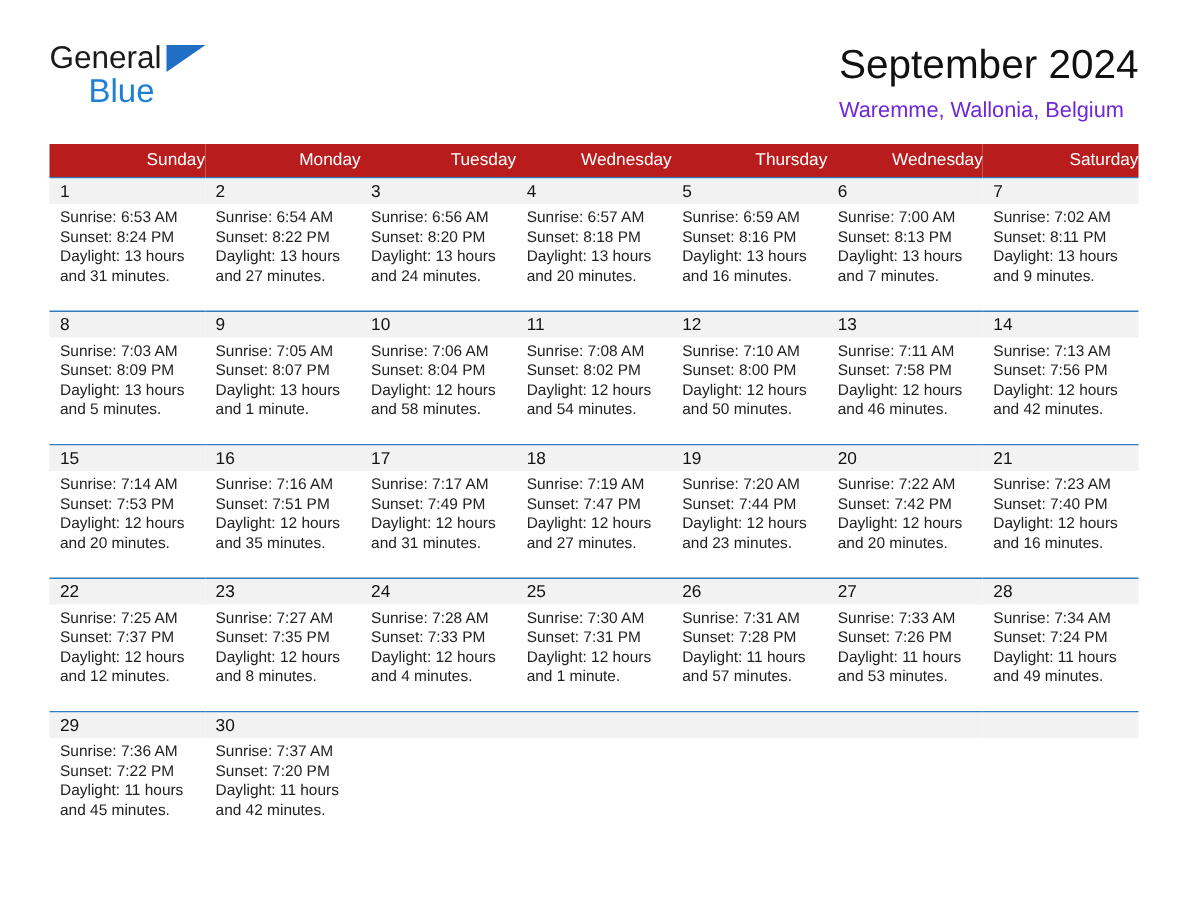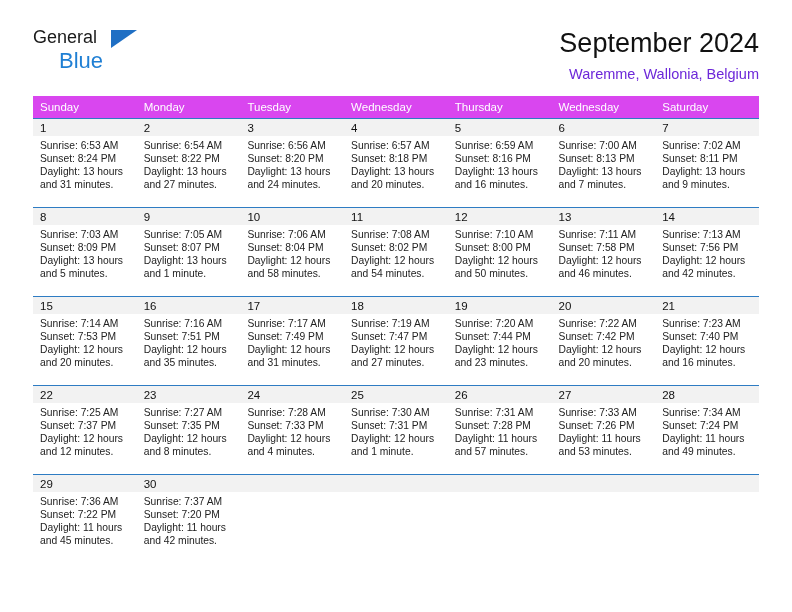--- a/index.html
+++ b/index.html
@@ -33,21 +33,21 @@
   .brand {
     position: relative;
     width: 130px;
     height: 52px;
     flex: 0 0 auto;
   }
   .brand-general {
     position: absolute;
     left: 0;
     top: 0;
-    font-size: 18px;
+    font-size: 21px;
     letter-spacing: 0px;
     color: #1a1a1a;
     line-height: 1;
     font-family: "Liberation Sans", sans-serif;
   }
   .brand-triangle {
     position: absolute;
     left: 78px;
     top: 2px;
     width: 0;
@@ -58,21 +58,21 @@
   .brand-blue {
     position: absolute;
     left: 26px;
     top: 22px;
     font-size: 22px;
     color: #1f7fd4;
     line-height: 1;
     font-family: "Liberation Sans", sans-serif;
   }
   .title-block {
-    text-align: right;
+    text-align: left;
     flex: 0 0 auto;
     padding-top: 0px;
   }
   .cal-title {
     font-size: 27px;
     font-weight: normal;
     color: #111111;
     line-height: 1.15;
     margin: 0;
   }
@@ -84,25 +84,25 @@
   }
 
   
   .calendar {
     margin: 13px 33px 0 33px;
     width: 726px;
     border-collapse: collapse;
     table-layout: fixed;
   }
   .calendar th {
-    background: #d946ef;
+    background: #b91c1c;
     color: #ffffff;
     font-size: 11.5px;
     font-weight: normal;
-    text-align: left;
+    text-align: right;
     padding: 5px 0 5px 7px;
     border: none;
     height: 11px;
   }
   .calendar td {
     vertical-align: top;
     padding: 0;
     border: none;
     border-top: 1.6px solid #2e7cc3;
     width: 103.7px;

